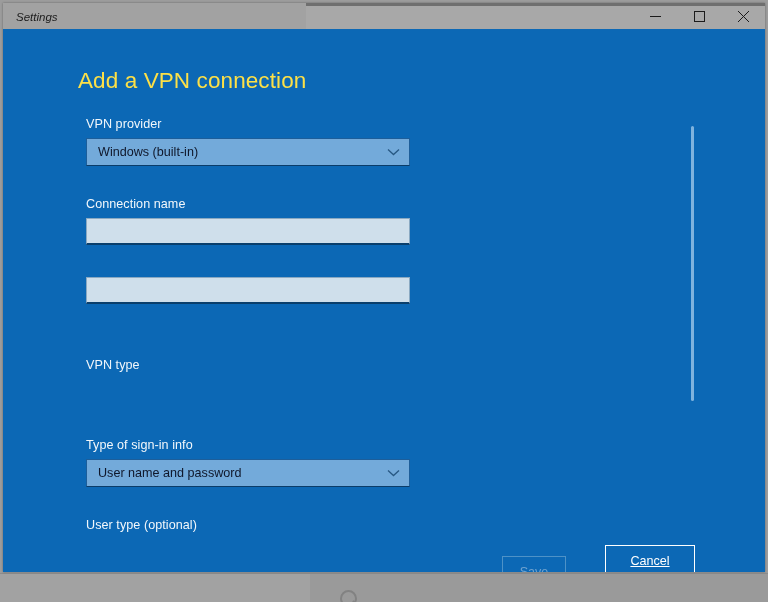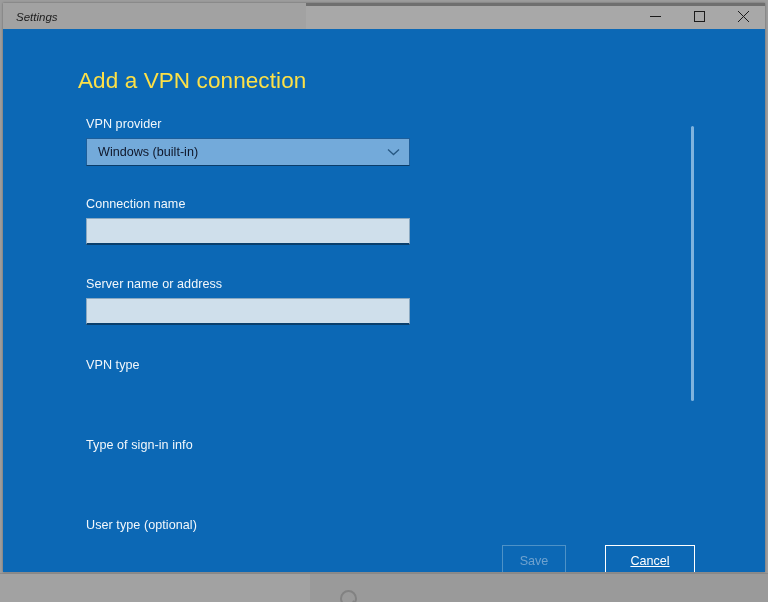--- a/index.html
+++ b/index.html
@@ -228,20 +228,21 @@
     font-size: 12.6px;
     box-sizing: border-box;
     background: transparent;
     font-family: "Liberation Sans", sans-serif;
   }
   .btn-save {
     left: 499px;
     width: 64px;
     border: 1px solid #4e92c7;
     color: #6fa2cf;
+    margin-top: 11px;
   }
   .btn-cancel {
     left: 602px;
     width: 90px;
     border: 1px solid #ffffff;
     color: #ffffff;
     text-decoration: underline;
   }
 </style>
 </head>
@@ -298,32 +299,39 @@
       </div>
 
       <div class="field" style="top:168px;">
         <div class="field-label">Connection name</div>
         <div class="textbox">
           <input type="text" value="" style="">
         </div>
       </div>
 
       <div class="field" style="top:248px;">
-        <div class="field-label">Server name or address</div>
         <div class="textbox">
           <input type="text" value="" style="">
         </div>
       </div>
 
       <div class="field" style="top:329px;">
         <div class="field-label">VPN type</div>
       </div>
 
       <div class="field" style="top:409px;">
         <div class="field-label">Type of sign-in info</div>
+        <div class="combobox">
+          <span class="combobox-value">User name and password</span>
+          <span class="chevron-down-icon">
+            <svg width="13" height="8" viewBox="0 0 13 8">
+                <polyline points="1,1.5 6.5,6.5 12,1.5" fill="none" stroke="currentColor" stroke-width="1.3"></polyline>
+              </svg>
+          </span>
+        </div>
       </div>
 
       <div class="field" style="top:489px;">
         <div class="field-label">User type (optional)</div>
       </div>
 
       <div class="scrollbar-track">
         <div class="scrollbar-thumb"></div>
       </div>
 

